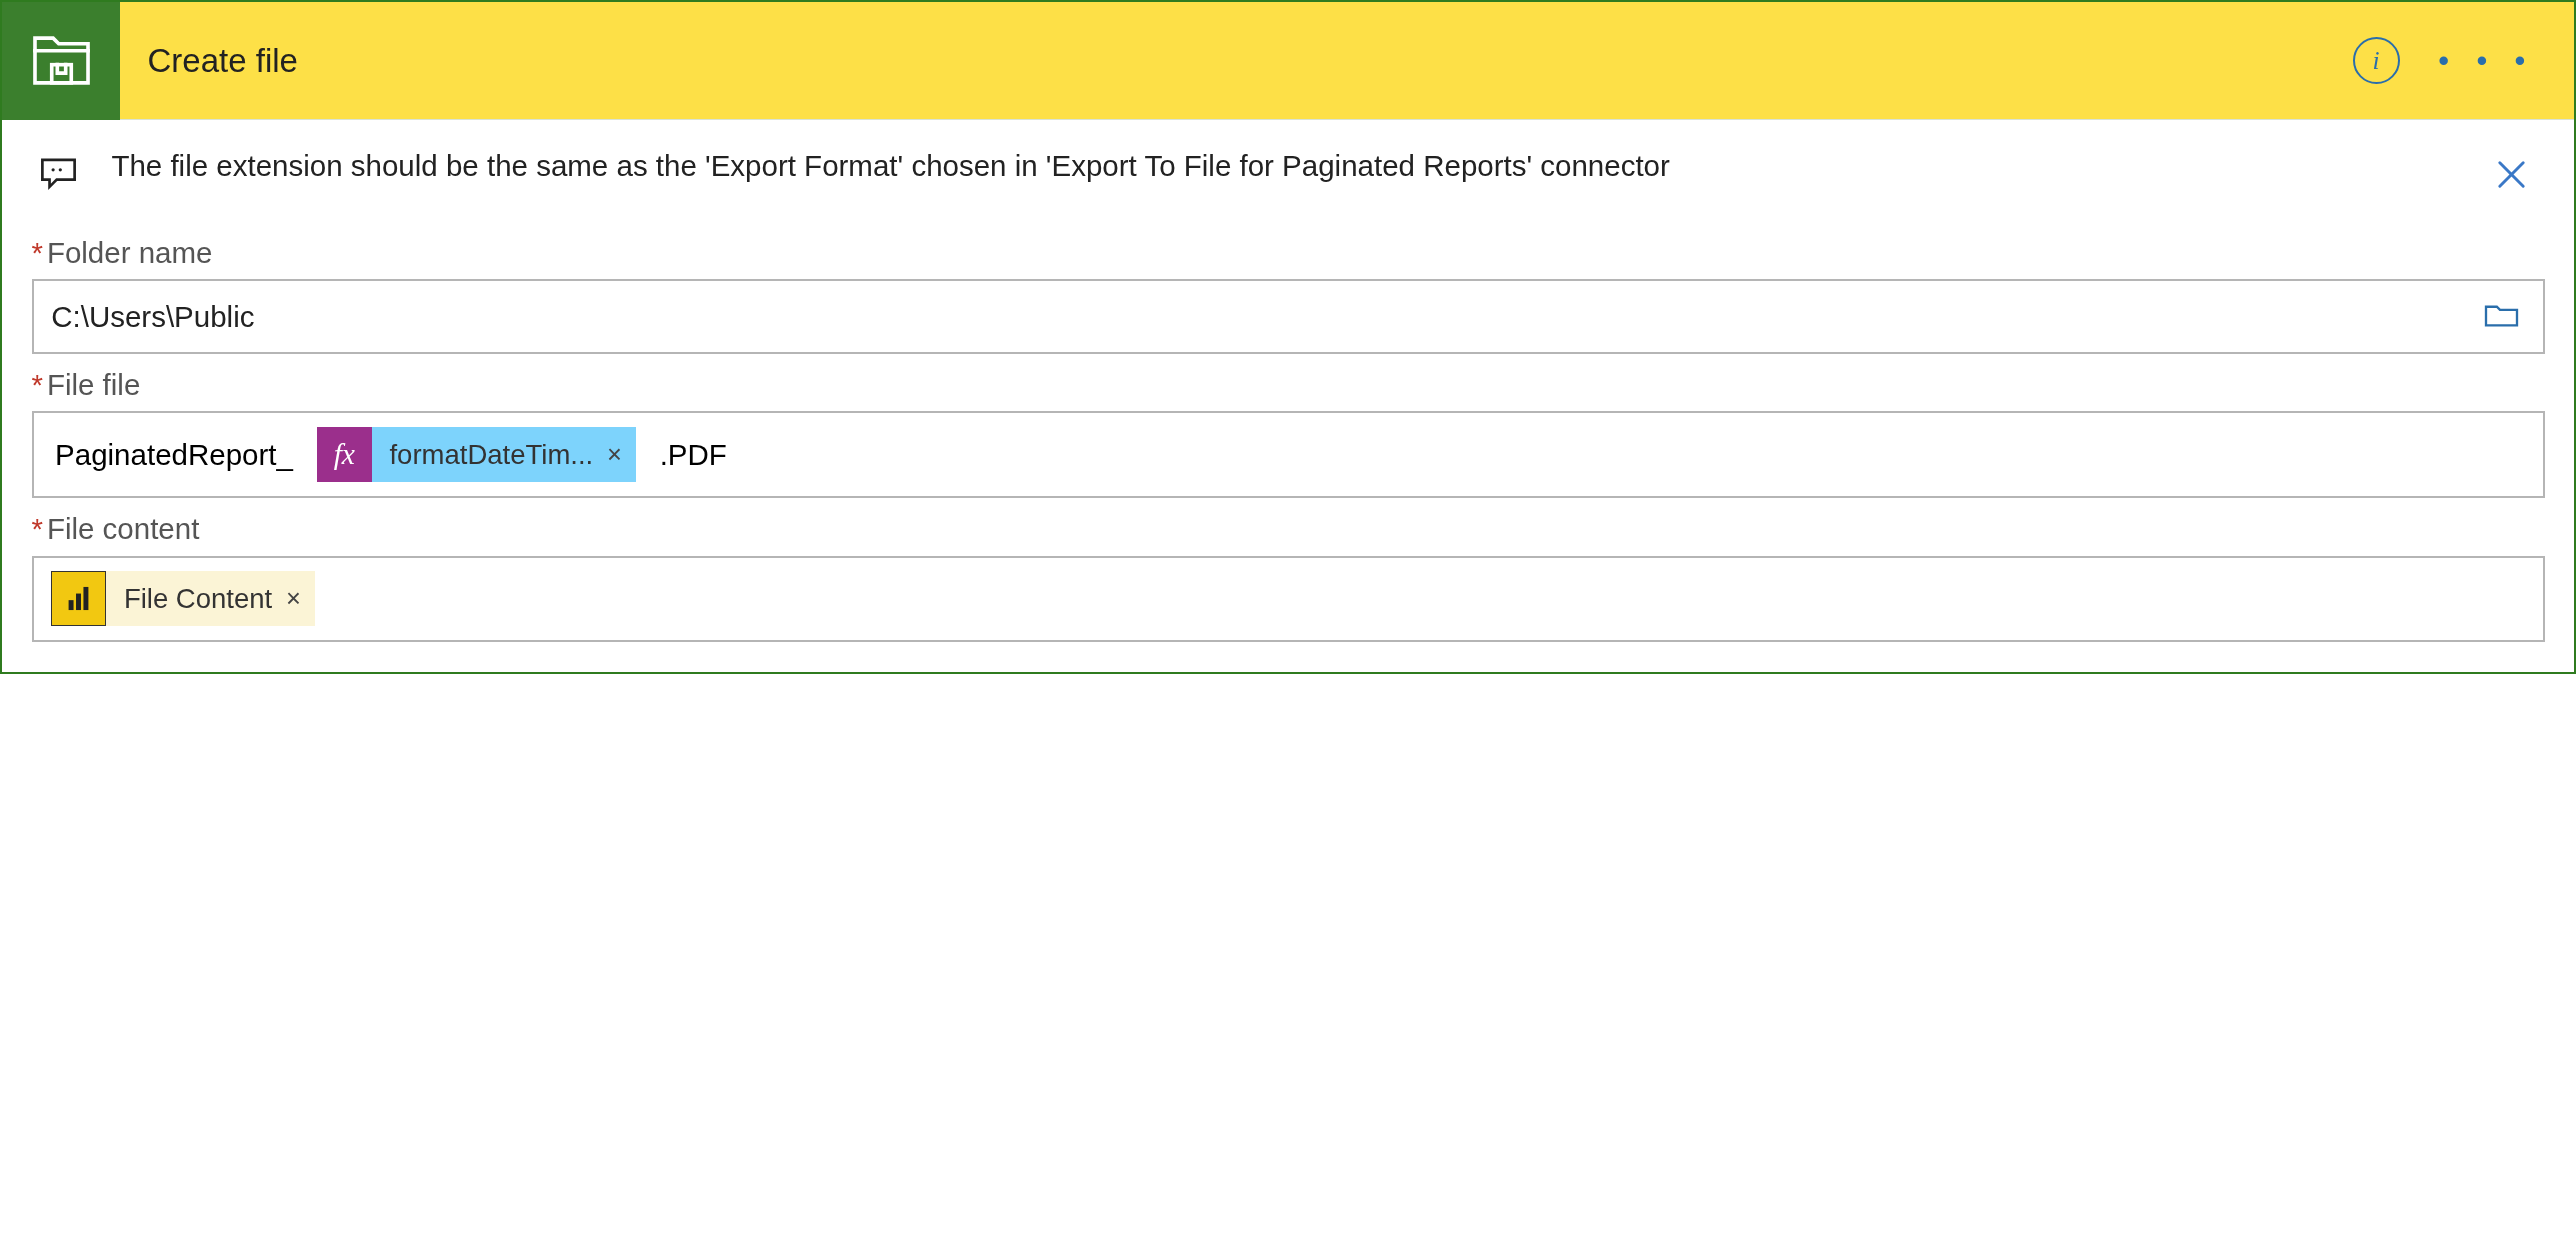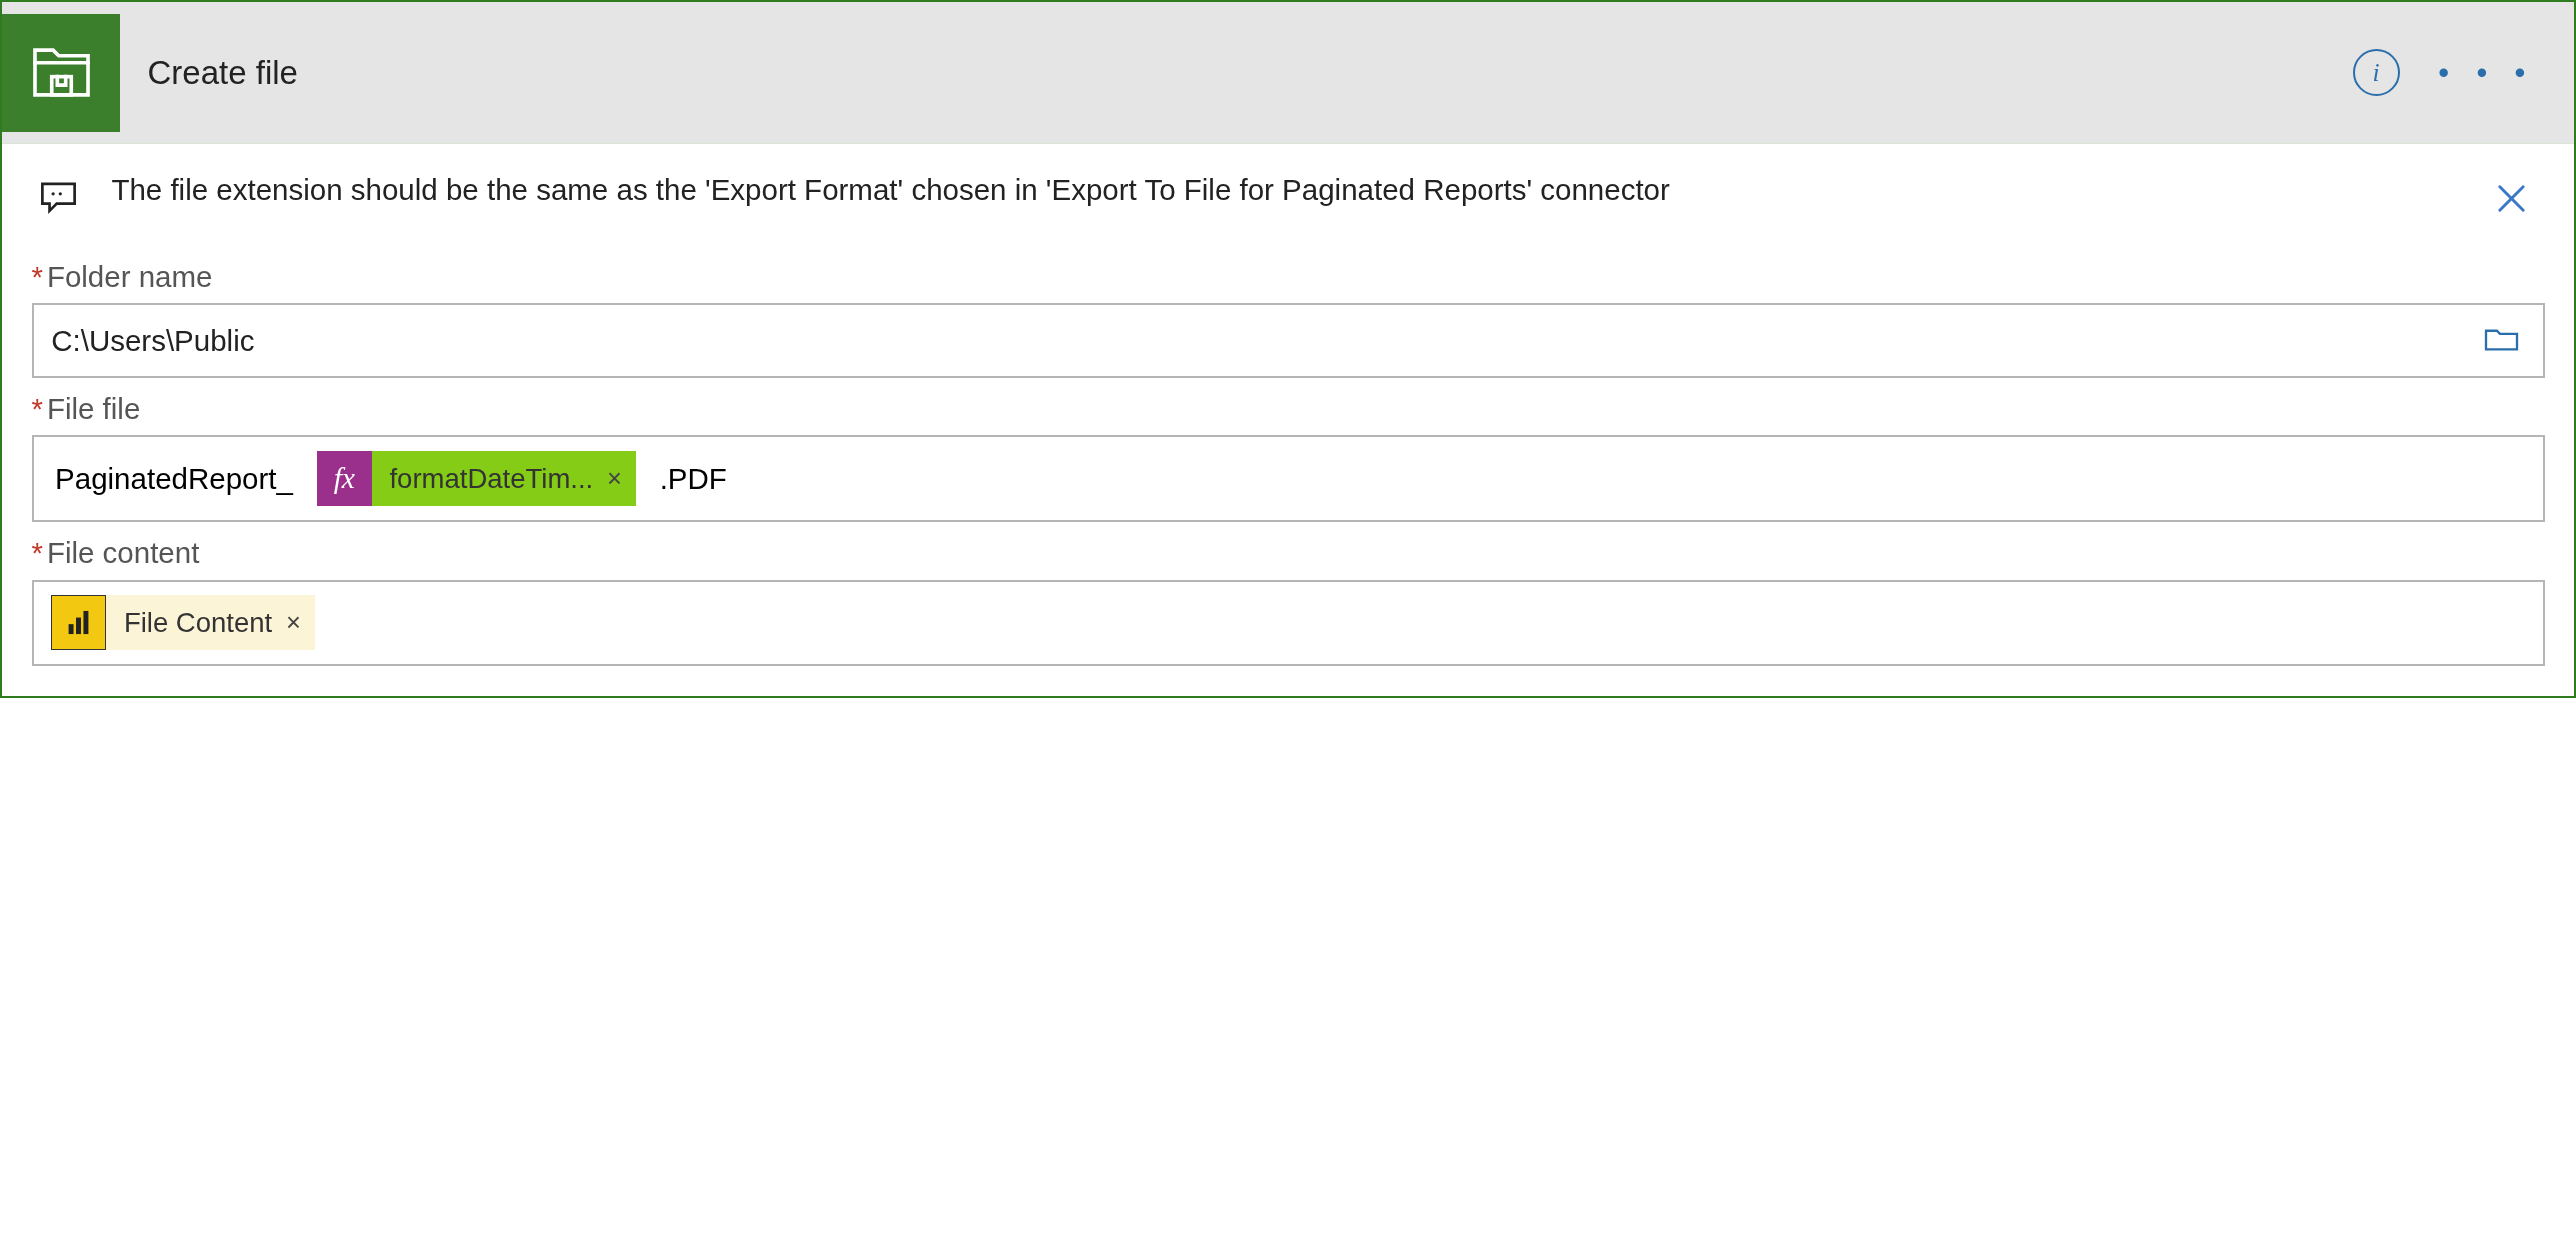--- a/index.html
+++ b/index.html
@@ -9,23 +9,23 @@
     padding: 0;
   }
   .card {
     border: 2.9px solid #2f7b1f;
     background: #fff;
     width: 100%;
   }
   .header {
     display: flex;
     align-items: center;
-    background: #e5e5e5;
+    background: #fde047;
     border-bottom: 1px solid #d9e3d6;
-    height: 142px;
+    height: 118px;
   }
   .header-icon-box {
     width: 118px;
     height: 118px;
     background: #3b7f2d;
     display: flex;
     align-items: center;
     justify-content: center;
     flex-shrink: 0;
   }
@@ -111,21 +111,21 @@
     cursor: pointer;
     padding: 3.9px;
   }
   .token {
     display: inline-flex;
     align-items: center;
     height: 55px;
     font-size: 27.5px;
   }
   .token-fx {
-    background: #84cc16;
+    background: #7dd3fc;
     color: #333;
     padding-right: 13.8px;
   }
   .token-fx-badge {
     background: #9b2f8c;
     color: #fff;
     height: 55px;
     width: 55px;
     display: inline-flex;
     align-items: center;

